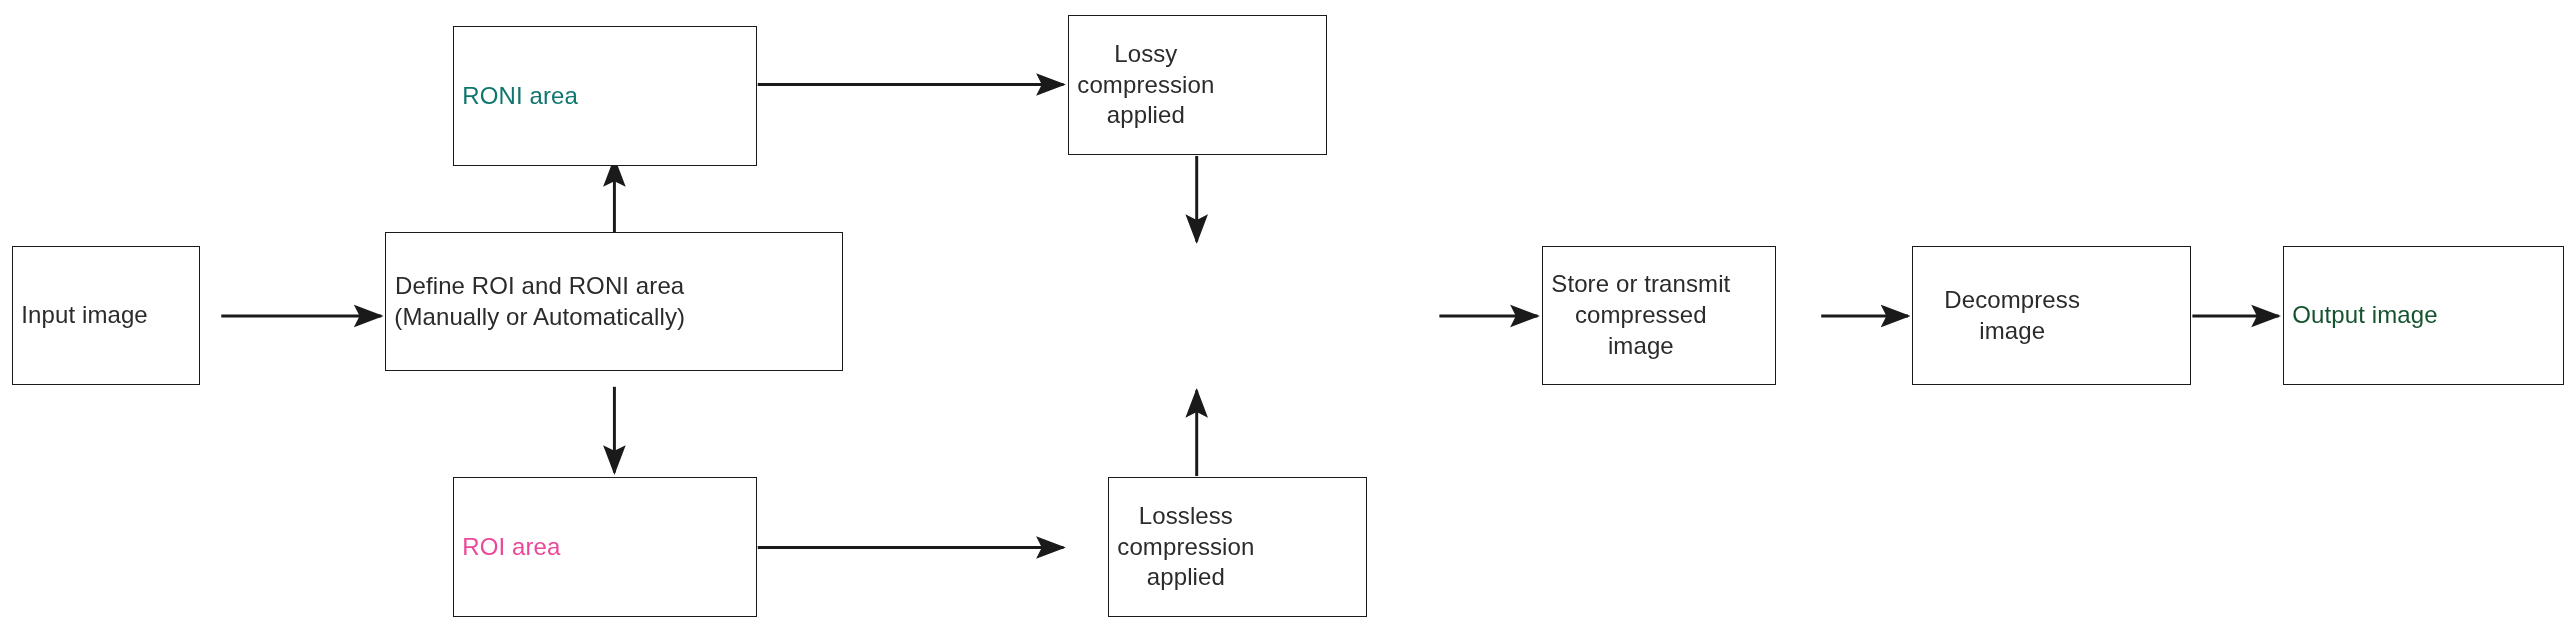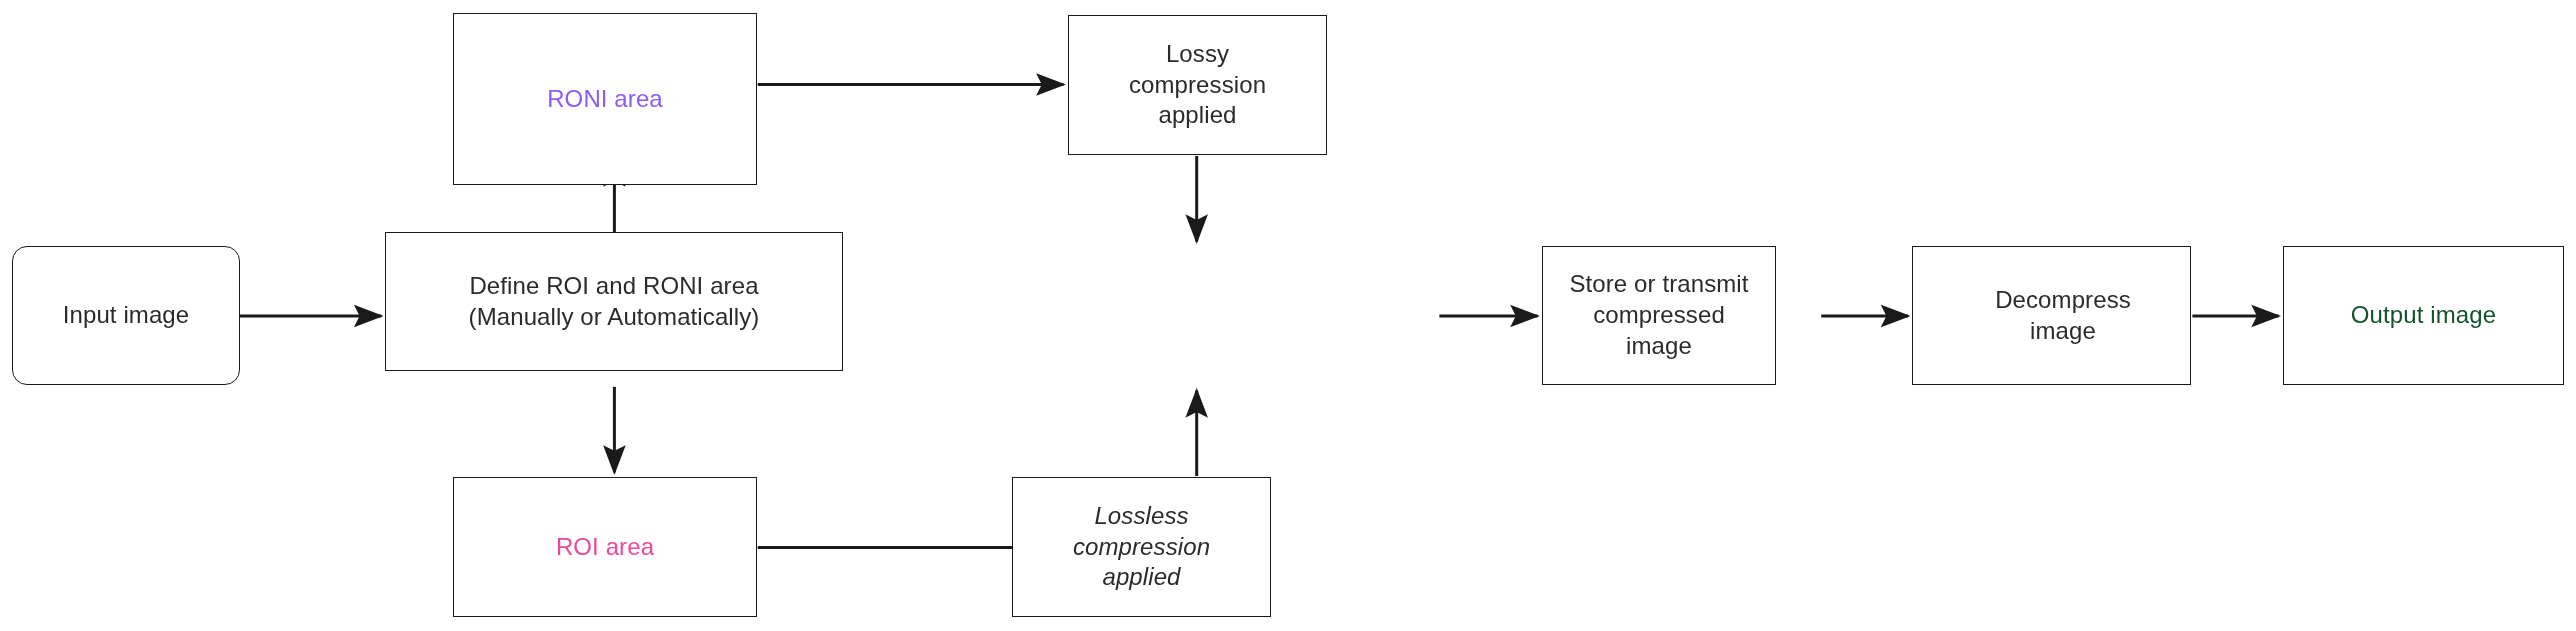--- a/index.html
+++ b/index.html
@@ -22,21 +22,20 @@
     width: 2576px;
     height: 632px;
   }
   .node {
     position: absolute;
     box-sizing: border-box;
     border: 1.8px solid #1a1a1a;
     background: #ffffff;
     display: flex;
     align-items: center;
-    justify-content: center;
     text-align: center;
     color: #2b2b2b;
     font-size: 24px;
     line-height: 1.28;
     letter-spacing: 0.1px;
     z-index: 2;
   }
   .node .label {
     display: block;
     padding: 0 8.3px;
@@ -89,44 +88,44 @@
 
     <g>
       <line x1="3062" y1="531" x2="3208" y2="531" stroke="#1a1a1a" stroke-width="5" marker-end="url(#arrowhead)"></line>
     </g>
 
     <g>
       <line x1="3686" y1="531" x2="3831" y2="531" stroke="#1a1a1a" stroke-width="5" marker-end="url(#arrowhead)"></line>
     </g>
   </svg>
 
-  <div class="node" style="left: 12px; top: 246px; width: 228px; height: 139px; border-color: rgb(26, 26, 26); color: rgb(43, 43, 43); border-radius: 15px;">
+  <div class="node" style="left: 12px; top: 246px; width: 188px; height: 139px; border-color: rgb(26, 26, 26); color: rgb(43, 43, 43);">
     <span class="label">Input image</span>
   </div>
 
   <div class="node" style="left: 385px; top: 232px; width: 458px; height: 139px; border-color: rgb(26, 26, 26); color: rgb(43, 43, 43);">
     <span class="label">Define ROI and RONI area
 (Manually or Automatically)</span>
   </div>
 
-  <div class="node" style="left: 453px; top: 13px; width: 304px; height: 172px; border-color: rgb(26, 26, 26); color: #8b5cf6;">
+  <div class="node" style="left: 453px; top: 26px; width: 304px; height: 140px; border-color: rgb(26, 26, 26); color: #0f766e;">
     <span class="label">RONI area</span>
   </div>
 
   <div class="node" style="left: 453px; top: 477px; width: 304px; height: 140px; border-color: rgb(26, 26, 26); color: #ec4899;">
     <span class="label">ROI area</span>
   </div>
 
   <div class="node" style="left: 1068px; top: 15px; width: 259px; height: 140px; border-color: rgb(26, 26, 26); color: rgb(43, 43, 43);">
     <span class="label">Lossy
 compression
 applied</span>
   </div>
 
-  <div class="node" style="left: 1012px; top: 477px; width: 259px; height: 140px; border-color: rgb(26, 26, 26); color: rgb(43, 43, 43); font-style: italic;">
+  <div class="node" style="left: 1108px; top: 477px; width: 259px; height: 140px; border-color: rgb(26, 26, 26); color: rgb(43, 43, 43);">
     <span class="label">Lossless
 compression
 applied</span>
   </div>
 
 
   <div class="node" style="left: 1542px; top: 246px; width: 234px; height: 139px; border-color: rgb(26, 26, 26); color: rgb(43, 43, 43);">
     <span class="label">Store or transmit
 compressed
 image</span>

